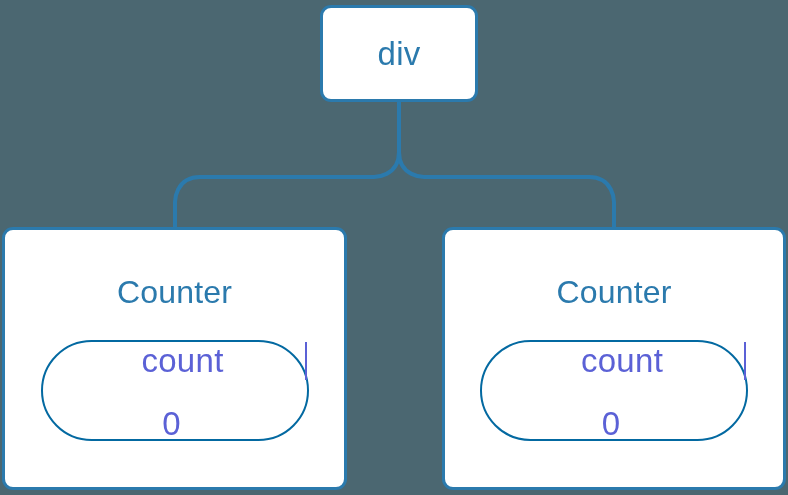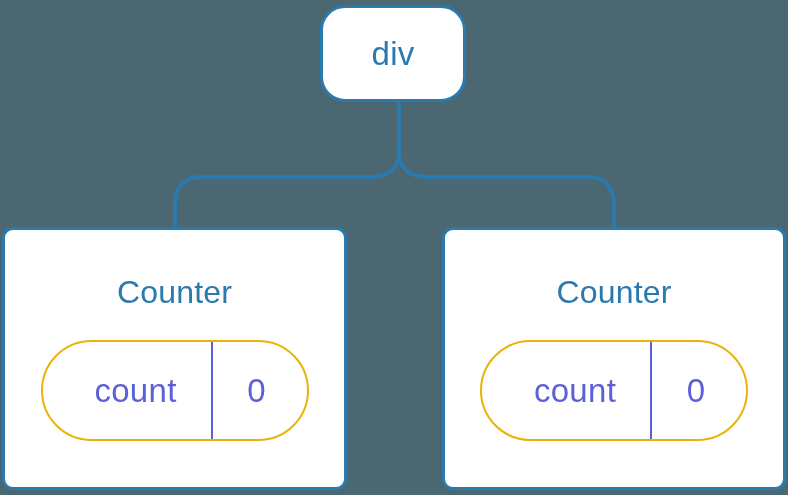--- a/index.html
+++ b/index.html
@@ -41,24 +41,23 @@
     box-sizing: border-box;
     display: flex;
     flex-direction: column;
     align-items: center;
   }
 
   
   #node-div {
     left: 320px;
     top: 5px;
-    width: 146px;
+    width: 158px;
     height: 97px;
     justify-content: center;
-    border-radius: 25px;
   }
   .node-tag {
     color: #2b7aad;
     font-size: 33px;
     font-weight: 300;
     letter-spacing: 0.2px;
     line-height: 1;
   }
 
   
@@ -82,26 +81,27 @@
     font-weight: 300;
     letter-spacing: 0.2px;
     line-height: 1;
   }
 
   
   .state-pill {
     margin-top: 32px;
     height: 101px;
     width: 268px;
-    border: 2px solid #eab308;
+    border: 2px solid #0369a1;
     border-radius: 52px;
     box-sizing: border-box;
     display: flex;
     align-items: stretch;
     background: transparent;
+    flex-direction: column;
   }
   .state-key {
     flex: 1 1 auto;
     display: flex;
     align-items: center;
     justify-content: center;
     border-right: 2px solid #5b61d6;
     color: #5b61d6;
     font-size: 33px;
     font-weight: 300;

